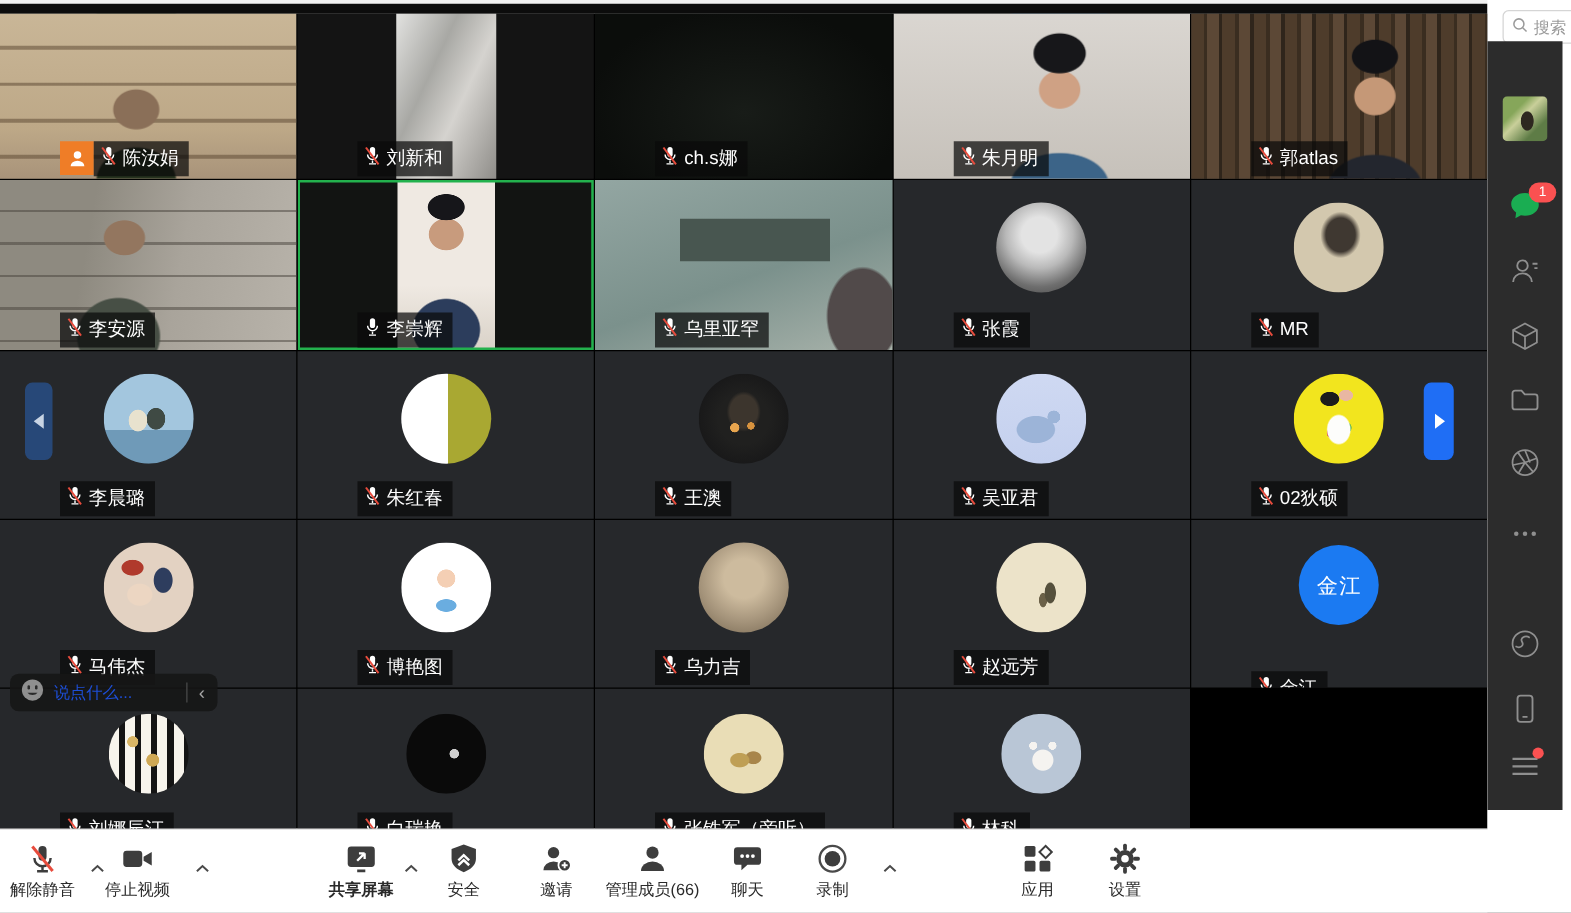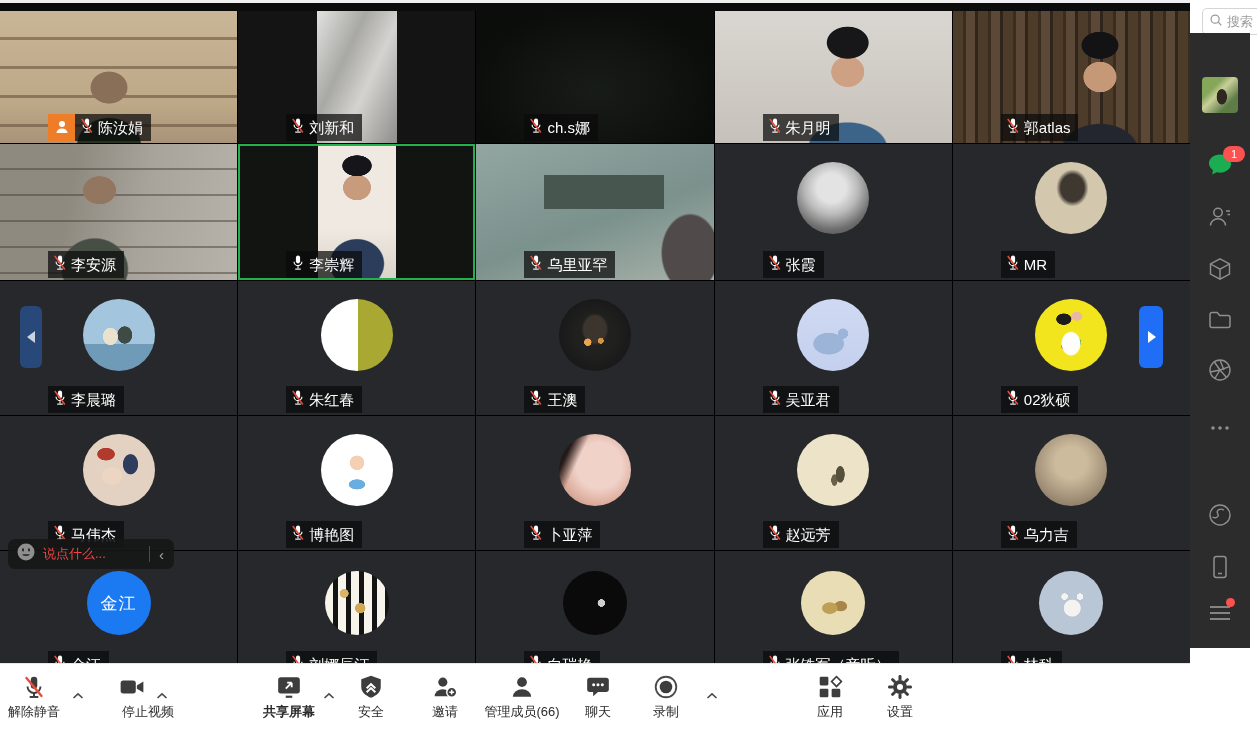--- a/index.html
+++ b/index.html
@@ -98,21 +98,21 @@
   
   .nav-left{position:absolute;left:20px;top:306px;width:22px;height:62px;background:rgba(40,80,140,.8);
     border-radius:6px;display:flex;align-items:center;justify-content:center;z-index:4;}
   .nav-left span{width:0;height:0;border:6px solid transparent;border-right:8px solid #c8d4e4;margin-left:-7px;}
   .nav-right{position:absolute;left:1139px;top:306px;width:24px;height:62px;background:#1f6ef5;
     border-radius:6px;display:flex;align-items:center;justify-content:center;z-index:4;}
   .nav-right span{width:0;height:0;border:6px solid transparent;border-left:8px solid #ffffff;margin-right:-7px;}
   
   .chatbar{position:absolute;left:8px;top:539px;width:150px;height:30px;background:rgba(22,22,22,.88);
     border-radius:7px;display:flex;align-items:center;padding:0 8px;gap:7px;z-index:5;}
-  .chatbar .hint{color:#ef4444;font-size:13px;white-space:nowrap;}
+  .chatbar .hint{color:#1d4ed8;font-size:13px;white-space:nowrap;}
   .chatbar .div{width:1px;height:16px;background:#4a4a4a;margin-left:auto;}
   .chatbar .col{color:#a8a8a8;font-size:15px;line-height:1;padding:0 2px;}
   
   #toolbar{position:absolute;left:0;top:663px;width:1190px;height:67px;background:#fff;
     border-top:1px solid #e6e6e6;z-index:6;}
   .tb-item{position:absolute;top:9px;text-align:center;}
   .tb-ico{height:27px;display:flex;align-items:center;justify-content:center;}
   .tb-label{font-size:13px;color:#2a2a2a;margin-top:3px;white-space:nowrap;}
   .tb-chev{position:absolute;top:22px;}
   
@@ -409,64 +409,48 @@
                 <path d="M3.5 8.5 a4.5 4.5 0 0 0 9 0" fill="none" stroke="#fff" stroke-width="1.3"></path>
                 <line x1="8" y1="13.8" x2="8" y2="16.2" stroke="#fff" stroke-width="1.3"></line>
                 <line x1="4.8" y1="17" x2="11.2" y2="17" stroke="#fff" stroke-width="1.3"></line>
                 <line class="slash" x1="2" y1="2" x2="13.5" y2="17.5" stroke="#e84c3d" stroke-width="1.8"></line>
               </svg></span>
         <span class="pname">博艳图</span>
       </div>
     </div>
   </div>
       <div class="tile">
-    <div class="av a-face"></div>
-    <div class="name-row">
-
-      <div class="name-tag">
-        <span class="mic"><svg width="14" height="18" viewBox="0 0 16 20">
-                <rect x="5.6" y="1.5" width="4.8" height="9" rx="2.4" fill="#fff"></rect>
-                <path d="M3.5 8.5 a4.5 4.5 0 0 0 9 0" fill="none" stroke="#fff" stroke-width="1.3"></path>
-                <line x1="8" y1="13.8" x2="8" y2="16.2" stroke="#fff" stroke-width="1.3"></line>
-                <line x1="4.8" y1="17" x2="11.2" y2="17" stroke="#fff" stroke-width="1.3"></line>
-                <line class="slash" x1="2" y1="2" x2="13.5" y2="17.5" stroke="#e84c3d" stroke-width="1.8"></line>
-              </svg></span>
-        <span class="pname">卜亚萍</span>
+    <div class="av a-sepia"></div>
+    <div class="name-row">
+
+      <div class="name-tag">
+        <span class="mic"><svg width="14" height="18" viewBox="0 0 16 20">
+                <rect x="5.6" y="1.5" width="4.8" height="9" rx="2.4" fill="#fff"></rect>
+                <path d="M3.5 8.5 a4.5 4.5 0 0 0 9 0" fill="none" stroke="#fff" stroke-width="1.3"></path>
+                <line x1="8" y1="13.8" x2="8" y2="16.2" stroke="#fff" stroke-width="1.3"></line>
+                <line x1="4.8" y1="17" x2="11.2" y2="17" stroke="#fff" stroke-width="1.3"></line>
+                <line class="slash" x1="2" y1="2" x2="13.5" y2="17.5" stroke="#e84c3d" stroke-width="1.8"></line>
+              </svg></span>
+        <span class="pname">乌力吉</span>
       </div>
     </div>
   </div>
       <div class="tile">
     <div class="av a-cream"></div>
     <div class="name-row">
 
       <div class="name-tag">
         <span class="mic"><svg width="14" height="18" viewBox="0 0 16 20">
                 <rect x="5.6" y="1.5" width="4.8" height="9" rx="2.4" fill="#fff"></rect>
                 <path d="M3.5 8.5 a4.5 4.5 0 0 0 9 0" fill="none" stroke="#fff" stroke-width="1.3"></path>
                 <line x1="8" y1="13.8" x2="8" y2="16.2" stroke="#fff" stroke-width="1.3"></line>
                 <line x1="4.8" y1="17" x2="11.2" y2="17" stroke="#fff" stroke-width="1.3"></line>
                 <line class="slash" x1="2" y1="2" x2="13.5" y2="17.5" stroke="#e84c3d" stroke-width="1.8"></line>
               </svg></span>
         <span class="pname">赵远芳</span>
-      </div>
-    </div>
-  </div>
-      <div class="tile">
-    <div class="av a-sepia"></div>
-    <div class="name-row">
-
-      <div class="name-tag">
-        <span class="mic"><svg width="14" height="18" viewBox="0 0 16 20">
-                <rect x="5.6" y="1.5" width="4.8" height="9" rx="2.4" fill="#fff"></rect>
-                <path d="M3.5 8.5 a4.5 4.5 0 0 0 9 0" fill="none" stroke="#fff" stroke-width="1.3"></path>
-                <line x1="8" y1="13.8" x2="8" y2="16.2" stroke="#fff" stroke-width="1.3"></line>
-                <line x1="4.8" y1="17" x2="11.2" y2="17" stroke="#fff" stroke-width="1.3"></line>
-                <line class="slash" x1="2" y1="2" x2="13.5" y2="17.5" stroke="#e84c3d" stroke-width="1.8"></line>
-              </svg></span>
-        <span class="pname">乌力吉</span>
       </div>
     </div>
   </div>
       <div class="tile cut">
     <div class="av a-blue">金江</div>
     <div class="name-row">
 
       <div class="name-tag">
         <span class="mic"><svg width="14" height="18" viewBox="0 0 16 20">
                 <rect x="5.6" y="1.5" width="4.8" height="9" rx="2.4" fill="#fff"></rect>
@@ -574,21 +558,21 @@
             <line x1="12" y1="17.5" x2="12" y2="20.5" stroke="#3d3d3d" stroke-width="1.8"></line>
             <line x1="8" y1="21.2" x2="16" y2="21.2" stroke="#3d3d3d" stroke-width="1.8"></line>
             <line x1="4.5" y1="3" x2="19.5" y2="21" stroke="#e84c3d" stroke-width="2.2"></line>
           </svg>
         </div>
         <div class="tb-label">解除静音</div>
       </div>
       <div class="tb-chev" style="left: 72px;"><svg width="12" height="8" viewBox="0 0 12 8">
           <polyline points="1.5,6 6,1.8 10.5,6" fill="none" stroke="#4a4a4a" stroke-width="1.6"></polyline>
         </svg></div>
-      <div class="tb-item" style="left: 90px; width: 84px; text-align: right;">
+      <div class="tb-item" style="left: 68px; width: 84px;">
         <div class="tb-ico">
           <svg width="26" height="26" viewBox="0 0 24 24">
             <rect x="1.5" y="6" width="14" height="12" rx="2.5" fill="#3d3d3d"></rect>
             <path d="M16.5 10.5 L22.5 7 v10 l-6 -3.5 z" fill="#3d3d3d"></path>
           </svg>
         </div>
         <div class="tb-label">停止视频</div>
       </div>
       <div class="tb-chev" style="left: 156px;"><svg width="12" height="8" viewBox="0 0 12 8">
           <polyline points="1.5,6 6,1.8 10.5,6" fill="none" stroke="#4a4a4a" stroke-width="1.6"></polyline>

